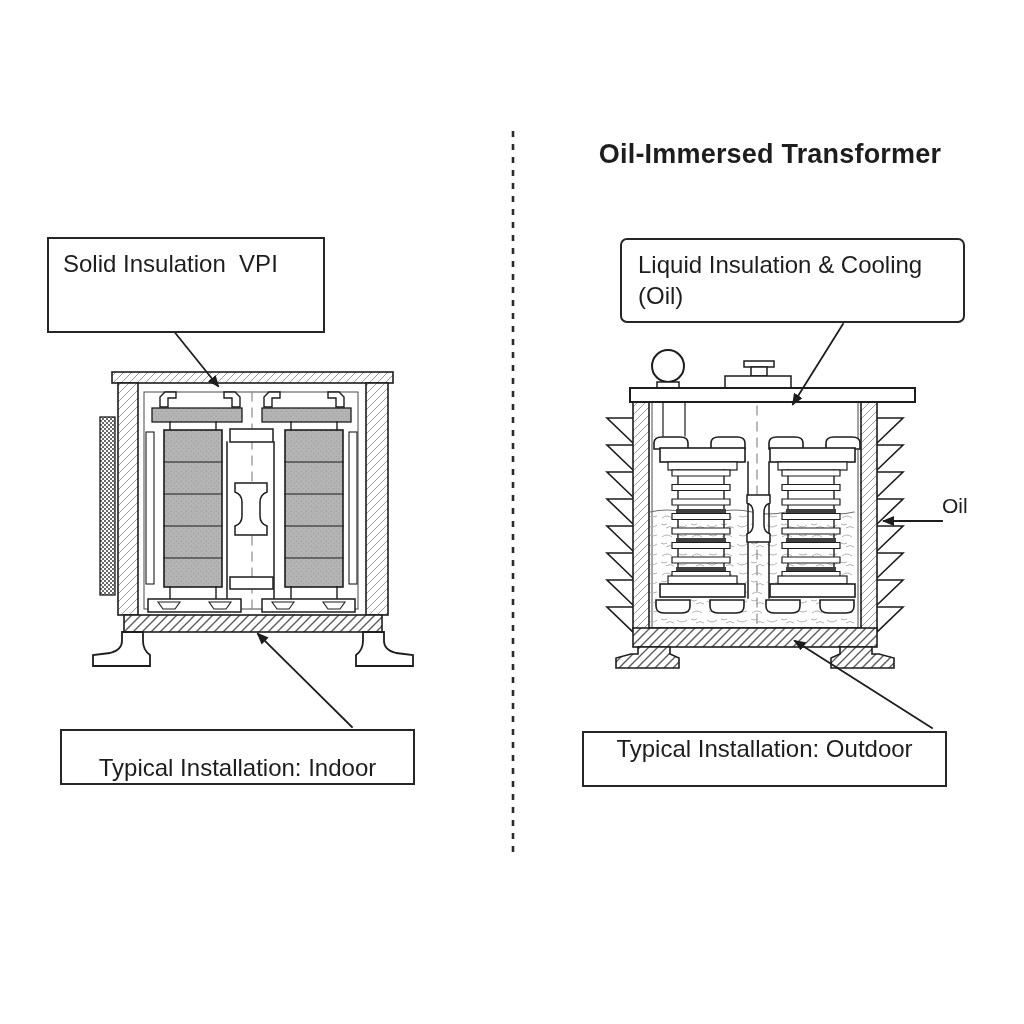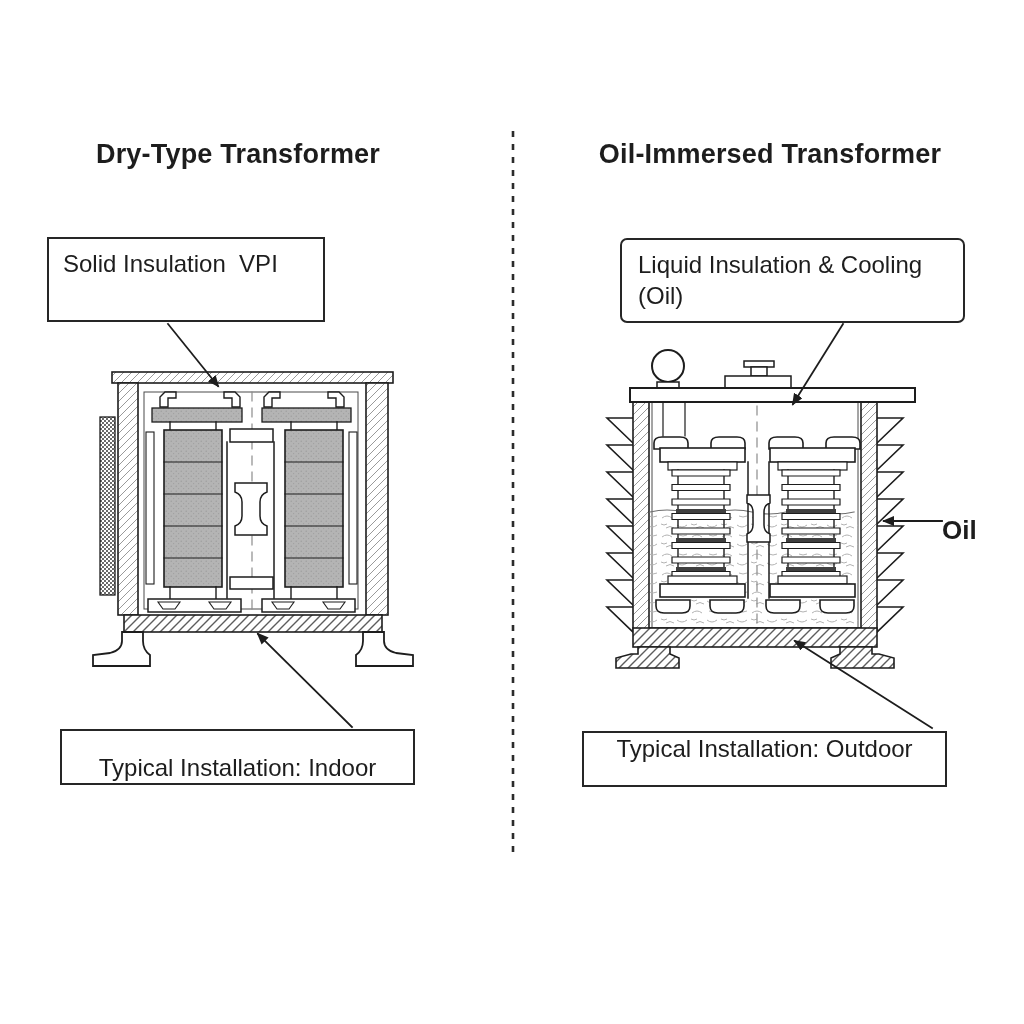--- a/index.html
+++ b/index.html
@@ -12,25 +12,25 @@
     position:absolute;text-align:center;font-weight:700;font-size:27px;
     letter-spacing:.2px;color:#1d1d1d;white-space:pre;
   }
   .title.left{left:28px;top:139px;width:420px;}
   .title.right{left:570px;top:139px;width:400px;}
   .label-box{
     position:absolute;box-sizing:border-box;border:2px solid #262626;background:#ffffff;
     font-size:24px;color:#1d1d1d;
   }
   .label-line{white-space:pre;display:block;line-height:31px;}
-  .box-tl{left:47px;top:237px;width:278px;height:85px;padding:9px 0 0 14px;}
+  .box-tl{left:47px;top:237px;width:278px;height:96px;padding:9px 0 0 14px;}
   .box-tr{left:620px;top:238px;width:345px;height:85px;padding:9px 0 0 16px;border-radius:7px;}
   .box-bl{left:60px;top:729px;width:355px;height:56px;display:flex;align-items:flex-end;justify-content:center;}
   .box-br{left:582px;top:731px;width:365px;height:56px;display:flex;justify-content:center;}
-  .oil-label{position:absolute;left:942px;top:515px;font-size:26px;white-space:pre;font-weight:bold;}
+  .oil-label{position:absolute;left:942px;top:494px;font-size:21px;white-space:pre;}
 </style>
 </head>
 <body>
 
 <div id="canvas">
 
   <svg id="art" viewBox="0 0 1024 1024">
     <defs>
       <marker id="arw" markerWidth="14" markerHeight="12" refX="10" refY="5" orient="auto" markerUnits="userSpaceOnUse">
         <path d="M0,0 L12,5 L0,10 Z" fill="#1d1d1d"></path>
@@ -196,21 +196,20 @@
         <path d="M638,647 L670,647 L670,654 L679,658 L679,668 L616,668 L616,658 L631,654 L638,654 Z" fill="url(#hatchBold)" stroke="#1d1d1d" stroke-width="1.6"></path>
         <path d="M872,647 L840,647 L840,654 L831,658 L831,668 L894,668 L894,658 L879,654 L872,654 Z" fill="url(#hatchBold)" stroke="#1d1d1d" stroke-width="1.6"></path>
       </g>
 
       <line x1="843" y1="324" x2="793" y2="404" stroke="#1d1d1d" stroke-width="1.8" marker-end="url(#arw)"></line>
       <line x1="932" y1="728" x2="795" y2="641" stroke="#1d1d1d" stroke-width="1.8" marker-end="url(#arw)"></line>
       <line x1="942" y1="521" x2="884" y2="521" stroke="#1d1d1d" stroke-width="1.8" marker-end="url(#arw)"></line>
     </g>
   </svg>
 
-  <div class="title left">Dry-Type Transformer</div>
   <div class="title right">Oil-Immersed Transformer</div>
 
   <div class="label-box box-tl">
     <span class="label-line">Solid Insulation  VPI</span>
   </div>
 
   <div class="label-box box-tr">
     <span class="label-line">Liquid Insulation &amp; Cooling</span>
     <span class="label-line">(Oil)</span>
   </div>

